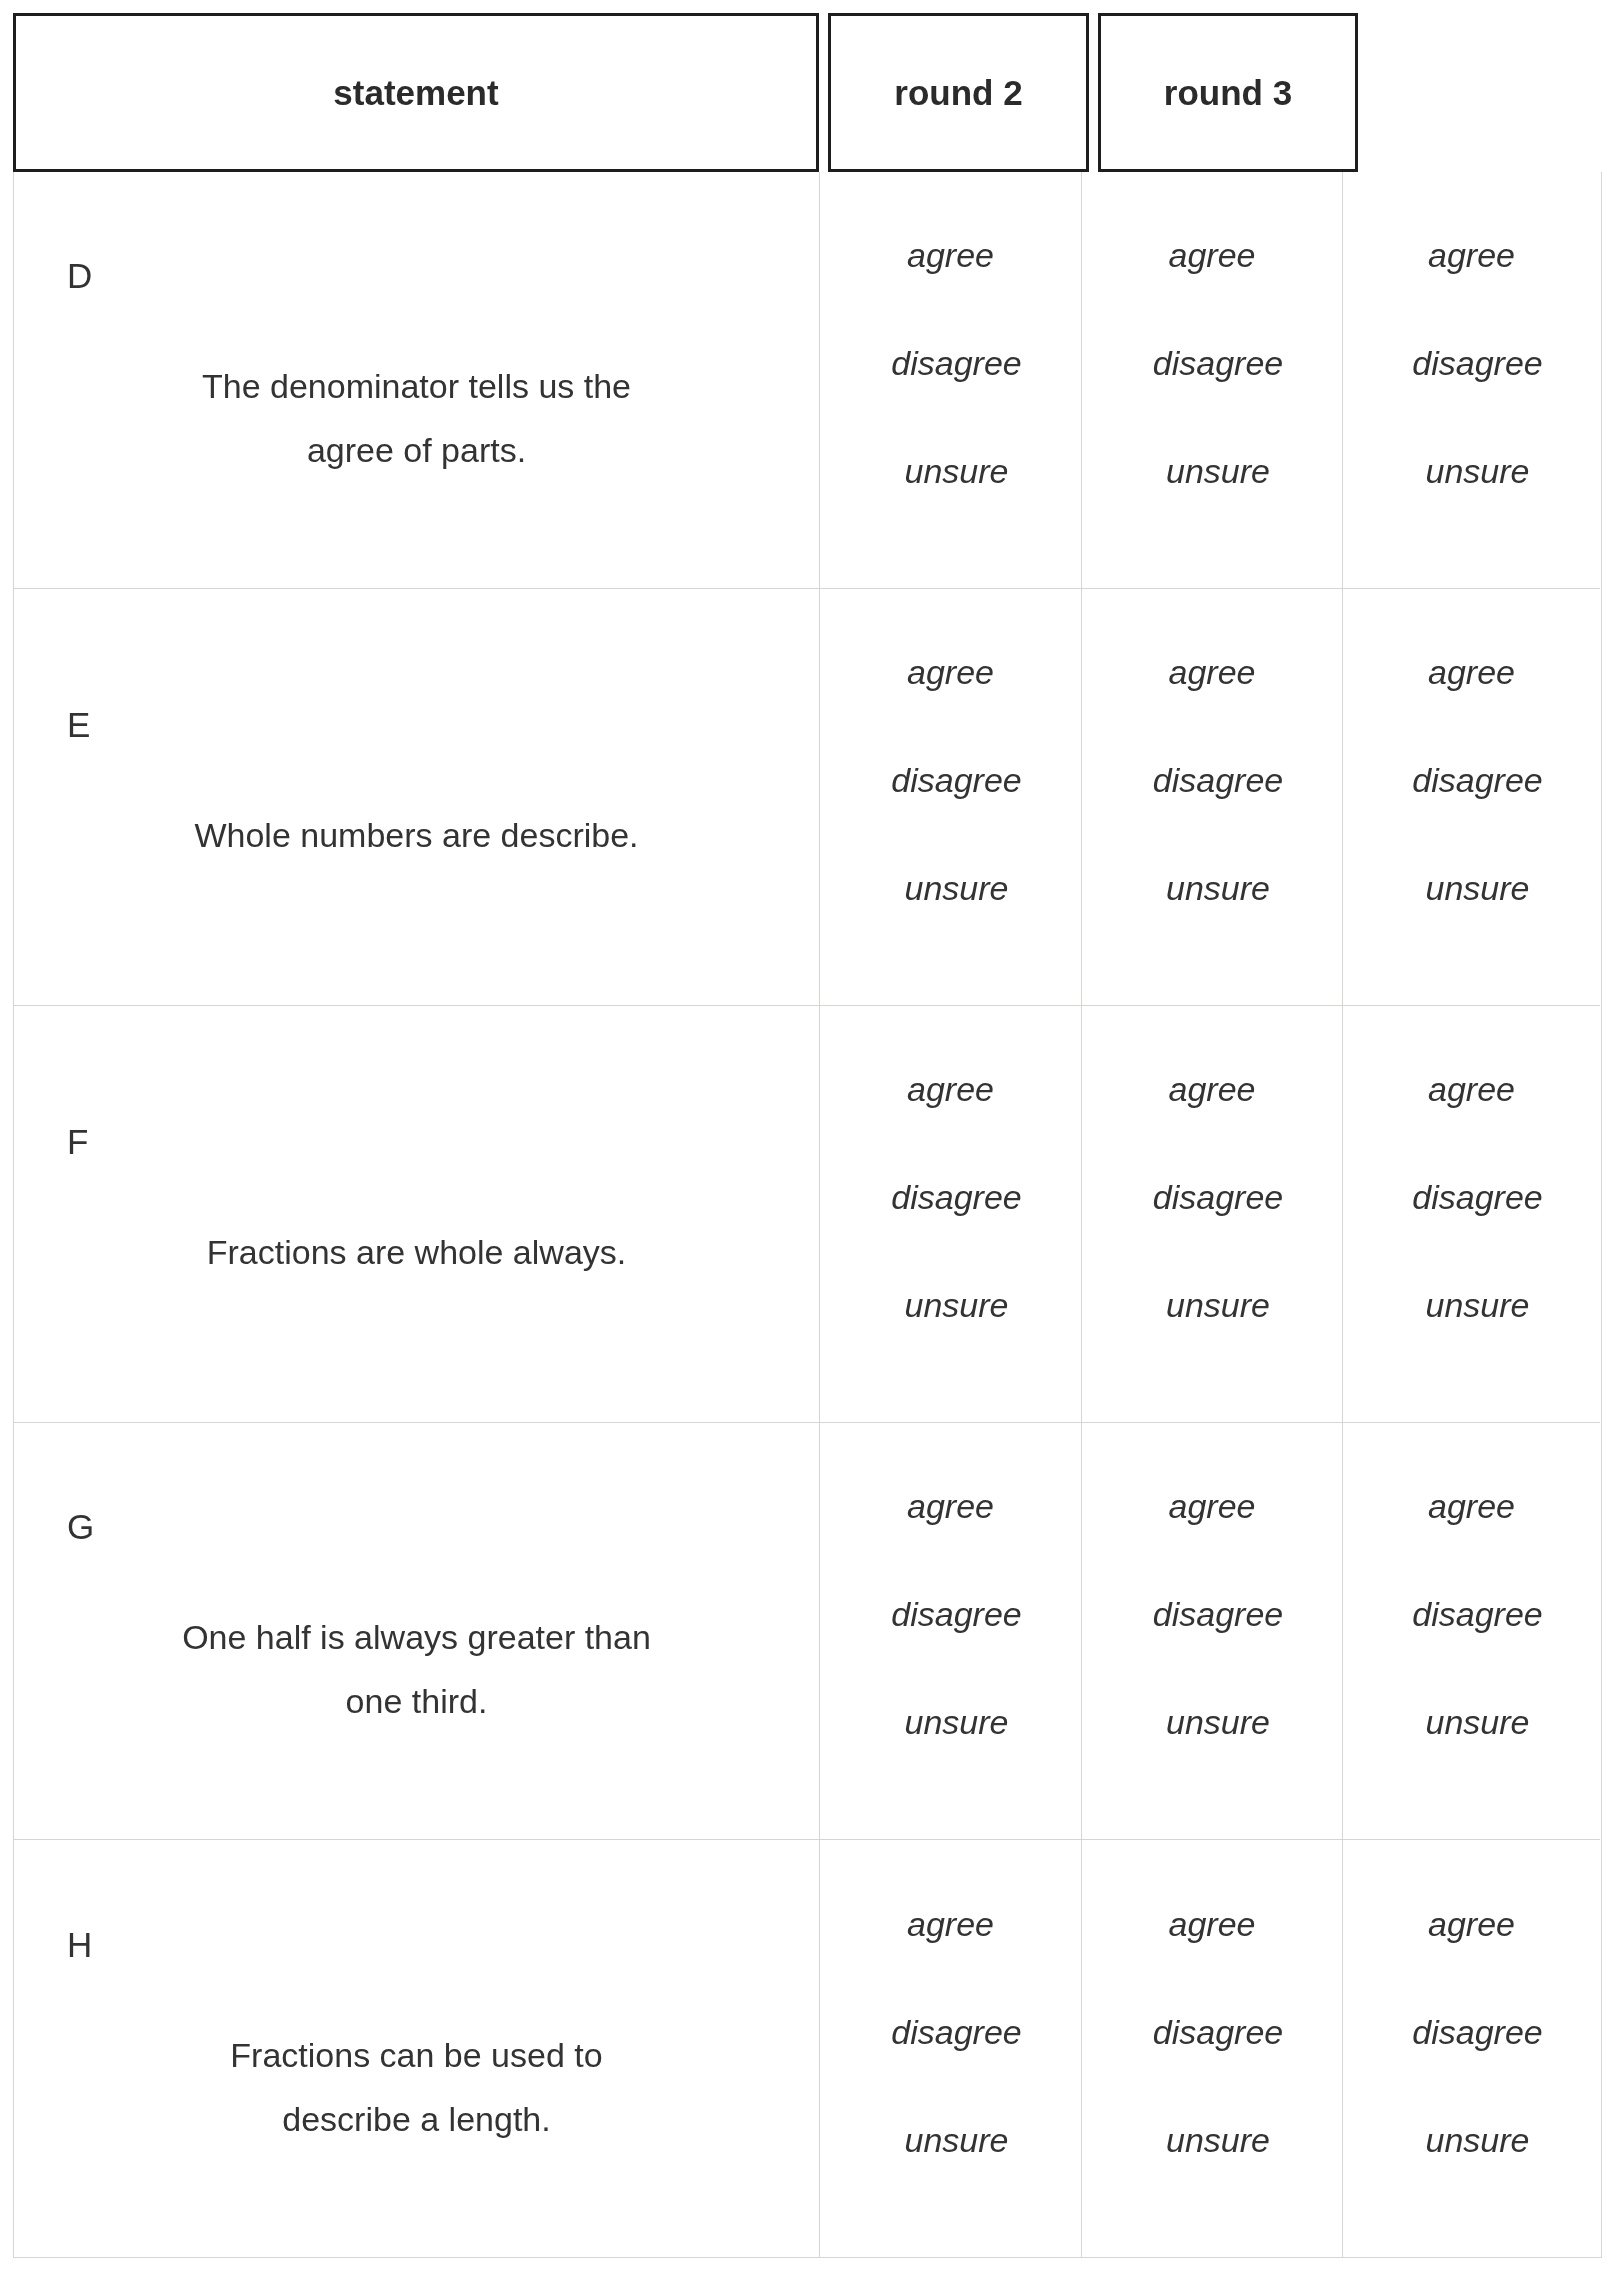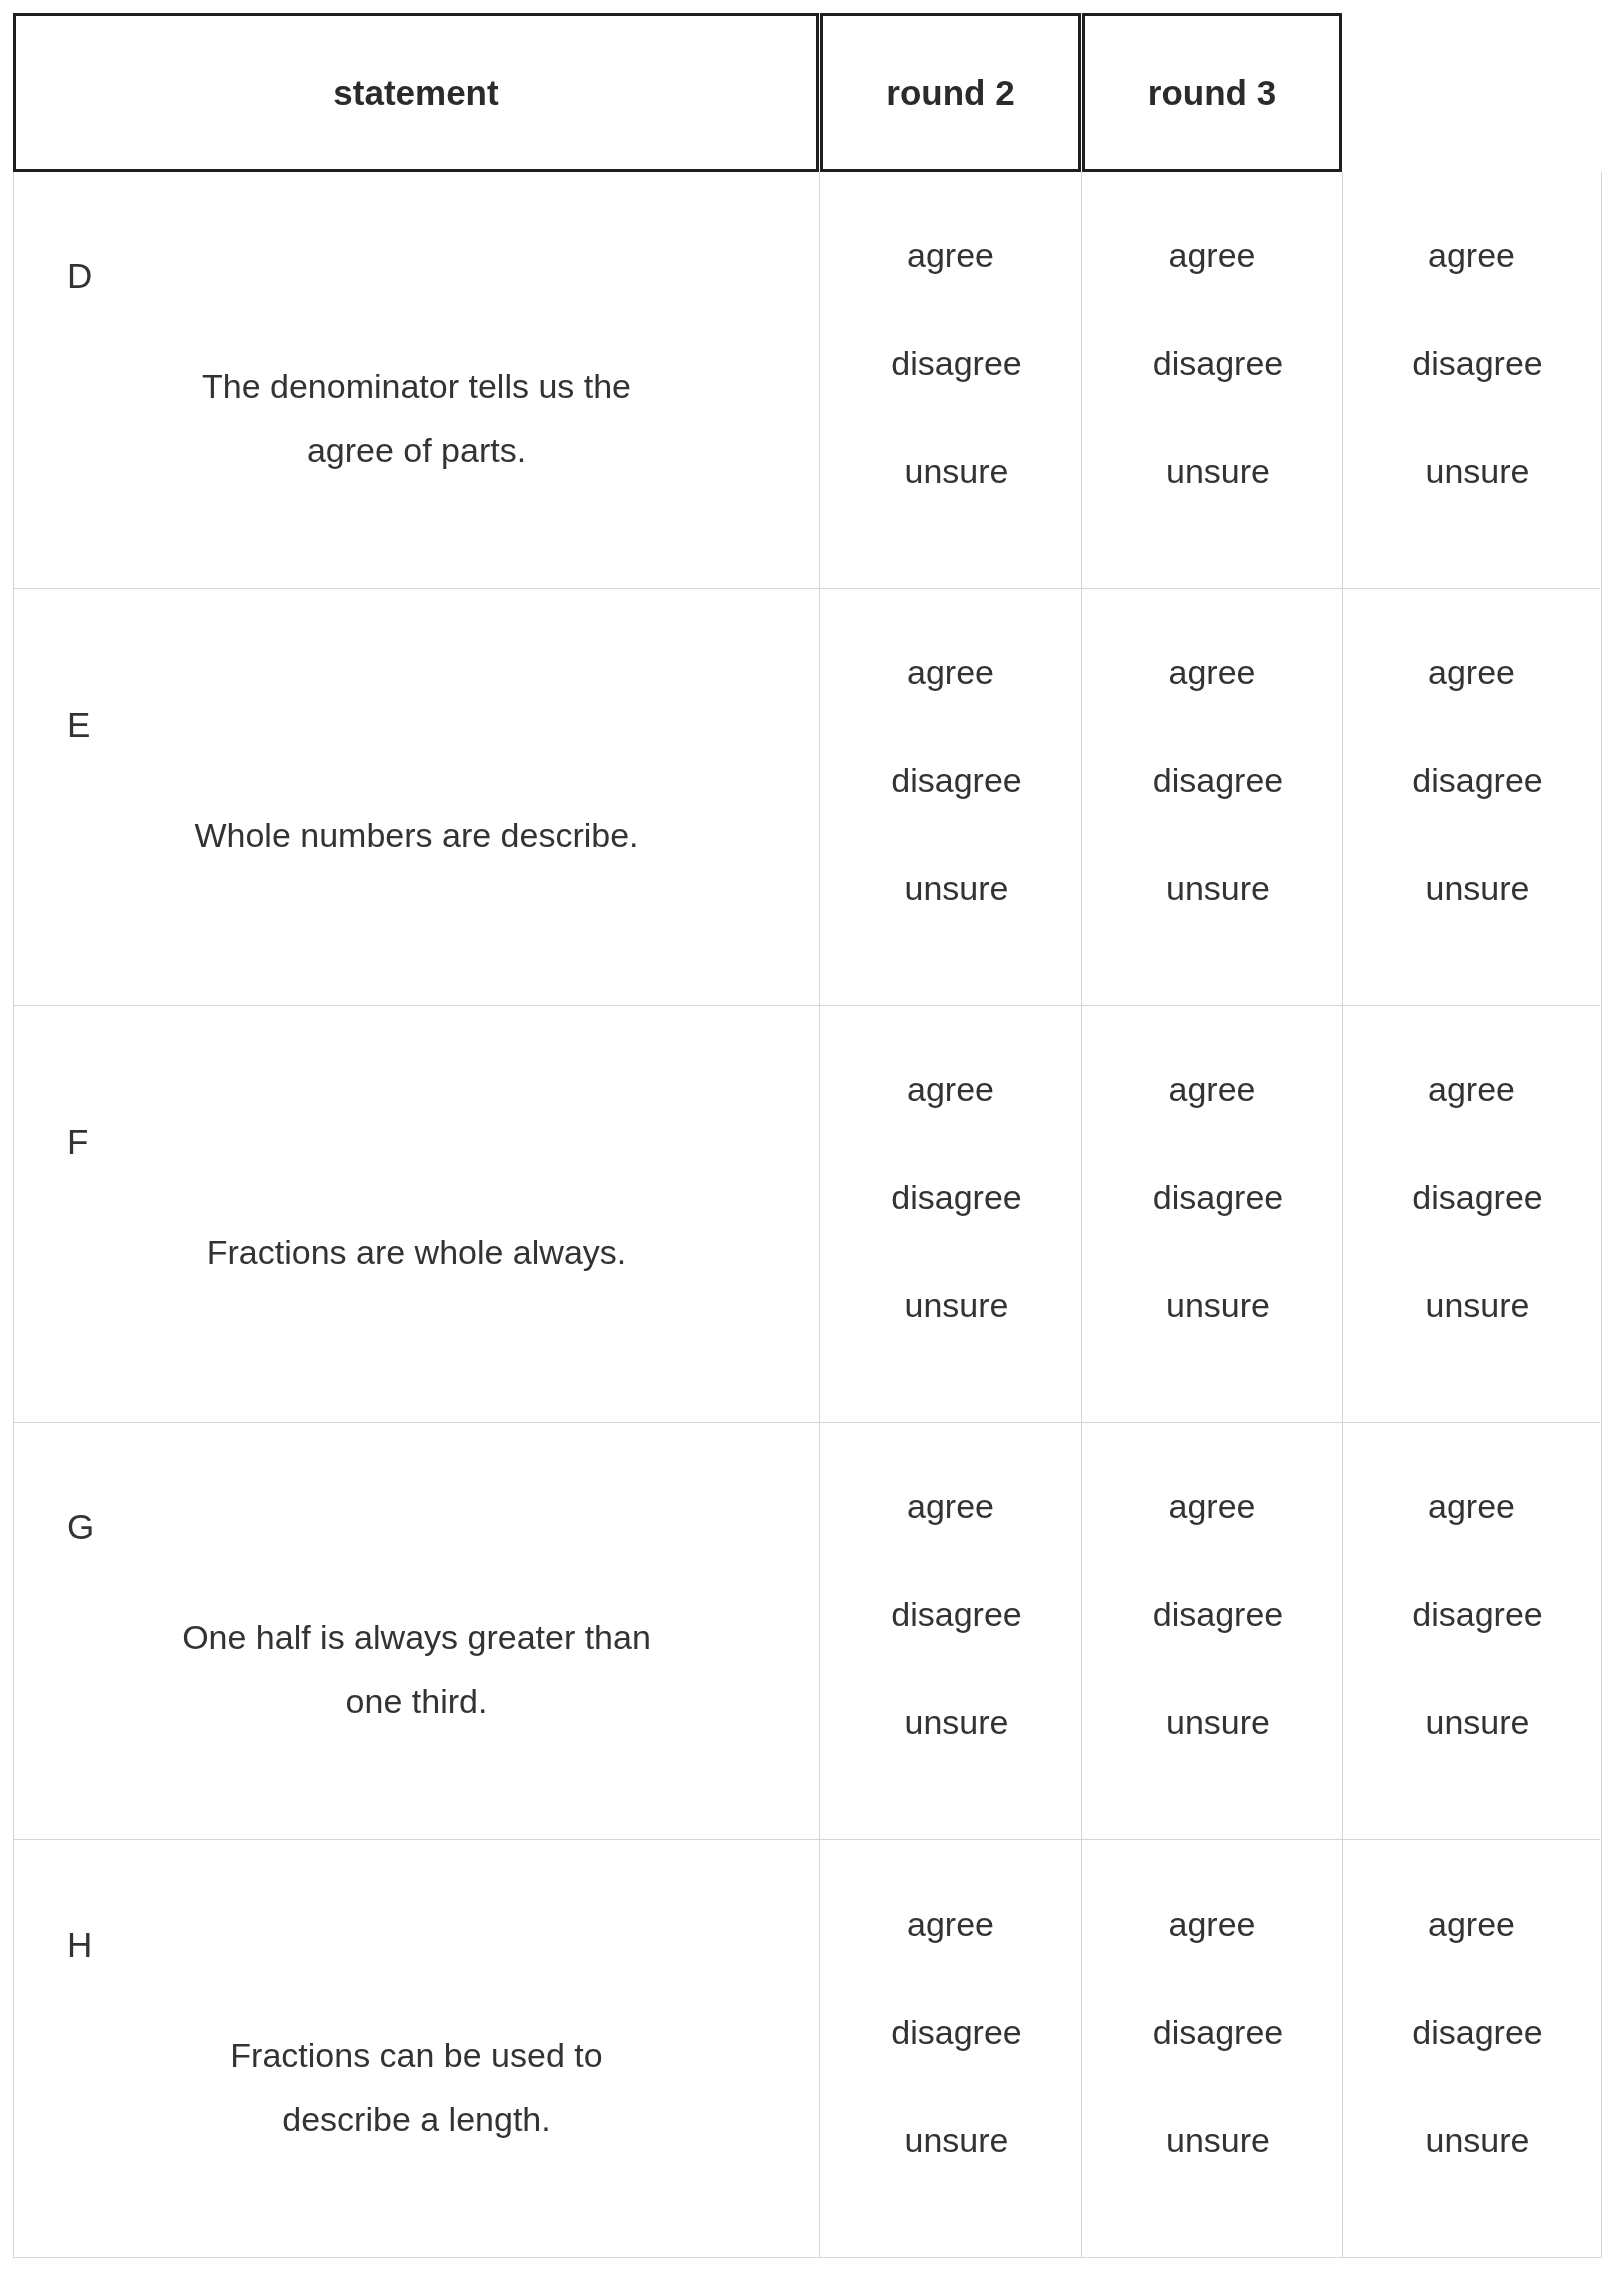--- a/index.html
+++ b/index.html
@@ -19,21 +19,21 @@
   .tablewrap {
     position: absolute;
     left: 13px;
     top: 13px;
     width: 1589px;
   }
   
   .hrow {
     display: grid;
     grid-template-columns: 806px 261px 260px 257px;
-    column-gap: 1px;
+    column-gap: 9px;
     width: 1589px;
   }
   .hcell {
     box-sizing: border-box;
     height: 159px;
     border: 3.8px solid #1e1e1e;
     background: #ffffff;
     display: flex;
     align-items: center;
     justify-content: center;
@@ -85,20 +85,21 @@
     color: #333333;
     white-space: pre-line;
   }
   
   .cell.choice {
     display: flex;
     flex-direction: column;
     justify-content: center;
     align-items: center;
     padding-bottom: 34px;
+    font-style: italic;
   }
   .opt {
     line-height: 64px;
     font-size: 34px;
     color: #333333;
     cursor: pointer;
   }
   .opt + .opt { margin-top: 44px; margin-left: 12px; }
 </style>
 </head>

